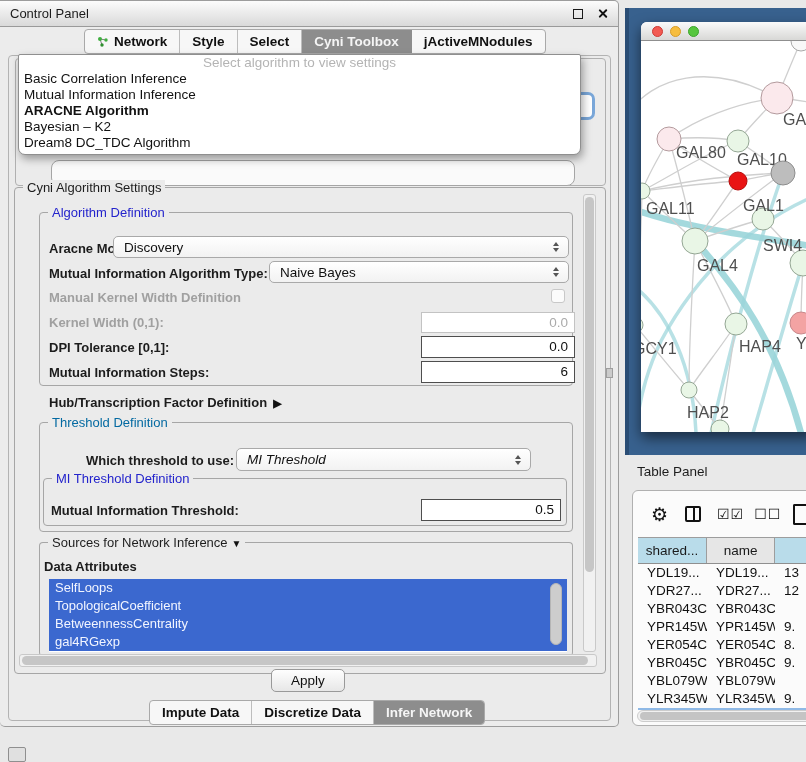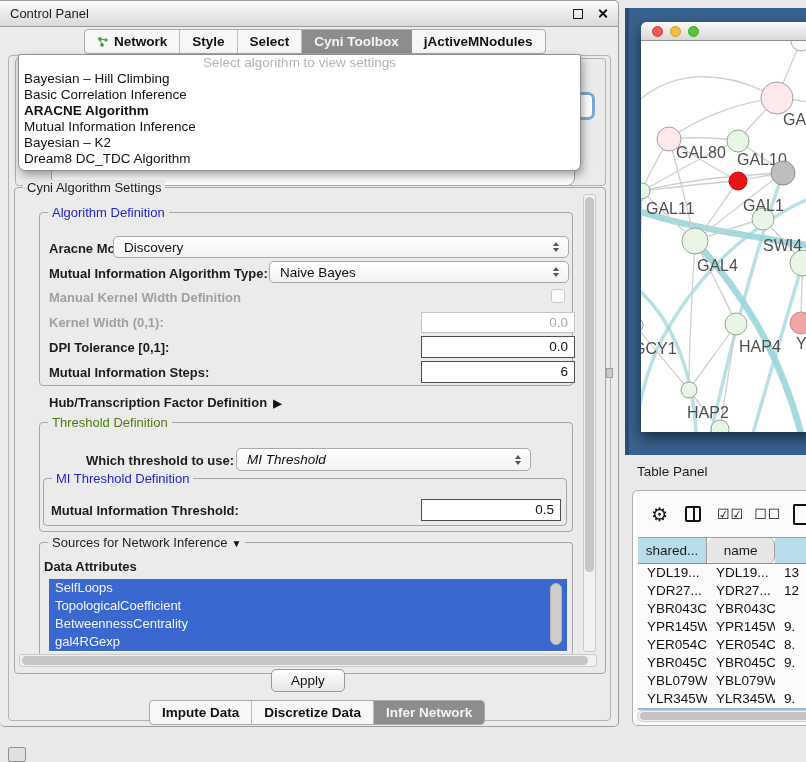--- a/index.html
+++ b/index.html
@@ -53,21 +53,21 @@
     border:1px solid #8f8f8f;border-radius:2px 2px 7px 7px;
     box-shadow:2px 4px 8px rgba(0,0,0,.35);padding-bottom:3px;
   }
   .popup-placeholder{height:16px;line-height:16px;text-align:center;color:#b4b4b4;font-size:13.5px;}
   .popup-item{height:16px;line-height:16px;padding-left:5px;font-size:13.5px;color:#111;white-space:nowrap;}
   .popup-item.selected{font-weight:bold;}
 
   
   .group{position:absolute;border:1px solid #a6a6a6;border-radius:4px;box-sizing:border-box;}
   .group-title{position:absolute;top:-8px;left:8px;background:#ebebeb;padding:0 4px;font-size:13px;white-space:nowrap;}
-  .gt-black{color:#1d1d1d;} .gt-blue{color:#2323cc;} .gt-green{color:#4d7c0f;}
+  .gt-black{color:#1d1d1d;} .gt-blue{color:#2323cc;} .gt-green{color:#0369a1;}
   #g-settings{left:5px;top:131px;width:592px;height:487px;}
   #g-algdef{left:30px;top:156px;width:534px;height:174px;}
   #g-threshold{left:30px;top:366px;width:534px;height:110px;}
   #g-mithresh{left:34px;top:422px;width:524px;height:48px;}
   #g-sources{left:30px;top:486px;width:534px;height:114px;border-bottom:none;}
 
   .lbl{position:absolute;font-size:13px;font-weight:bold;color:#1c1c1c;white-space:nowrap;}
   .lbl.disabled{color:#a0a0a0;}
   .combo{position:absolute;display:flex;align-items:center;height:22px;
     background:linear-gradient(#ffffff,#f2f2f2);border:1px solid #a9a9a9;border-radius:5px;
@@ -184,24 +184,23 @@
     </nav>
 
   <div id="panel-body">
     <div class="ghost-group"></div>
     <div class="ghost-combo-focus"></div>
     <div class="ghost-combo2"></div>
 
     <div id="algo-popup">
       <div class="popup-placeholder">Select algorithm to view settings</div>
       <div id="popup-items">
-          <div class="popup-item">Bayesian – Hill Climbing</div>
           <div class="popup-item">Basic Correlation Inference</div>
+          <div class="popup-item">Mutual Information Inference</div>
           <div class="popup-item selected">ARACNE Algorithm</div>
-          <div class="popup-item">Mutual Information Inference</div>
           <div class="popup-item">Bayesian – K2</div>
           <div class="popup-item">Dream8 DC_TDC Algorithm</div>
         </div>
     </div>
 
     <div class="group" id="g-settings">
       <span class="group-title gt-black">Cyni Algorithm Settings</span>
     </div>
 
     <div class="group" id="g-algdef">
@@ -383,21 +382,21 @@
   <div id="table-toolbar">
     <span class="tb-gear">⚙</span>
     <span class="tb-columns"></span>
     <span class="tb-checks">☑☑</span>
     <span class="tb-unchecks">☐☐</span>
     <span class="tb-partial"></span>
   </div>
   <div id="grid">
     <div class="grid-header" id="grid-header">
         <div class="gh-cell blue" style="width: 74px;">shared...</div>
-        <div class="gh-cell" style="width: 73px; border-radius: 6px;">name</div>
+        <div class="gh-cell" style="width: 73px;">name</div>
         <div class="gh-cell blue" style="width: 60px;"></div>
       </div>
     <div class="grid-body" id="grid-body">
         <div class="grid-row">
           <div class="gc" style="width: 74px;">YDL19...</div>
           <div class="gc" style="width: 73px;">YDL19...</div>
           <div class="gc" style="width: 60px;">13</div>
         </div>
         <div class="grid-row">
           <div class="gc" style="width: 74px;">YDR27...</div>

